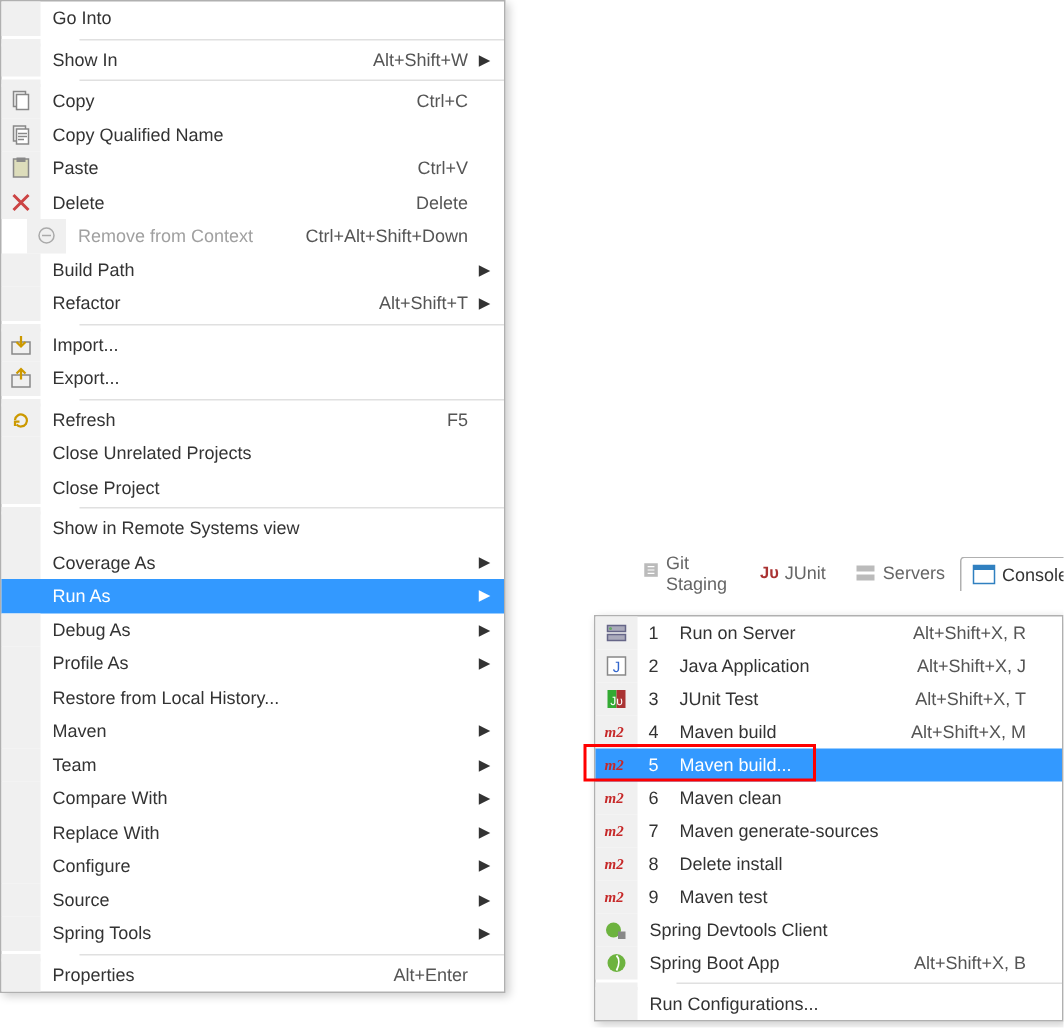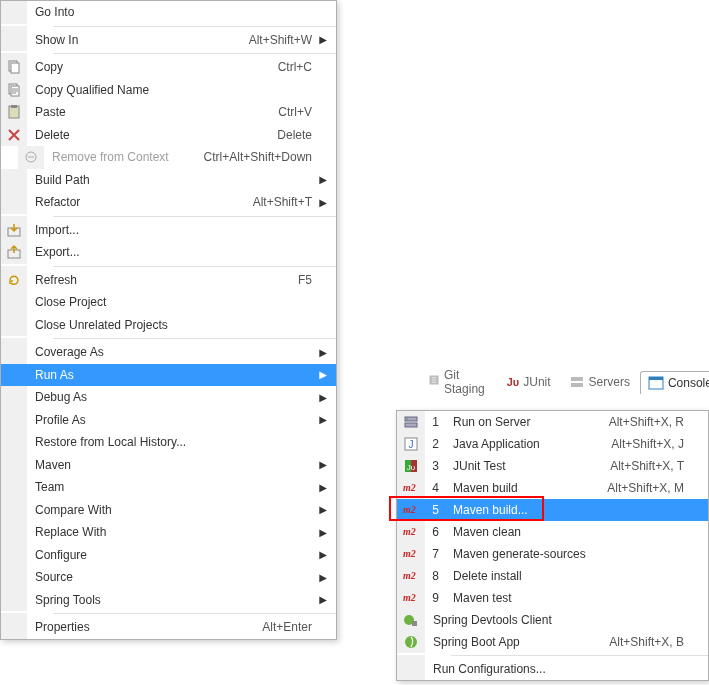--- a/index.html
+++ b/index.html
@@ -280,33 +280,39 @@
             <path d="M4 8a4 4 0 1 1 1 3" fill="none" stroke="#c90" stroke-width="1.5"></path>
             <path d="M4 12V9h3" fill="none" stroke="#c90" stroke-width="1.5"></path>
           </svg></span>
       </div>
       <div class="label-col">Refresh</div>
       <div class="accel-col">F5</div>
       <div class="arrow-col"></div>
     </div>
     <div class="menu-item">
       <div class="icon-col"></div>
+      <div class="label-col">Close Unrelated Projects</div>
+      <div class="accel-col"></div>
+      <div class="arrow-col"></div>
+    </div>
+    <div class="menu-item">
+      <div class="icon-col"></div>
       <div class="label-col">Close Project</div>
       <div class="accel-col"></div>
       <div class="arrow-col"></div>
     </div>
-    <div class="menu-item">
-      <div class="icon-col"></div>
-      <div class="label-col">Close Unrelated Projects</div>
-      <div class="accel-col"></div>
-      <div class="arrow-col"></div>
-    </div>
     <div style="position: relative; padding-left: 26px;">
       <div style="position: absolute; left: 0px; top: 0px; width: 26px; height: 5px; background: rgb(240, 240, 240);"></div>
       <div class="separator"></div>
+    </div>
+    <div class="menu-item">
+      <div class="icon-col"></div>
+      <div class="label-col">Show in Remote Systems view</div>
+      <div class="accel-col"></div>
+      <div class="arrow-col"></div>
     </div>
     <div class="menu-item">
       <div class="icon-col"></div>
       <div class="label-col">Coverage As</div>
       <div class="accel-col"></div>
       <div class="arrow-col">▶</div>
     </div>
     <div class="menu-item highlighted">
       <div class="icon-col"></div>
       <div class="label-col">Run As</div>

